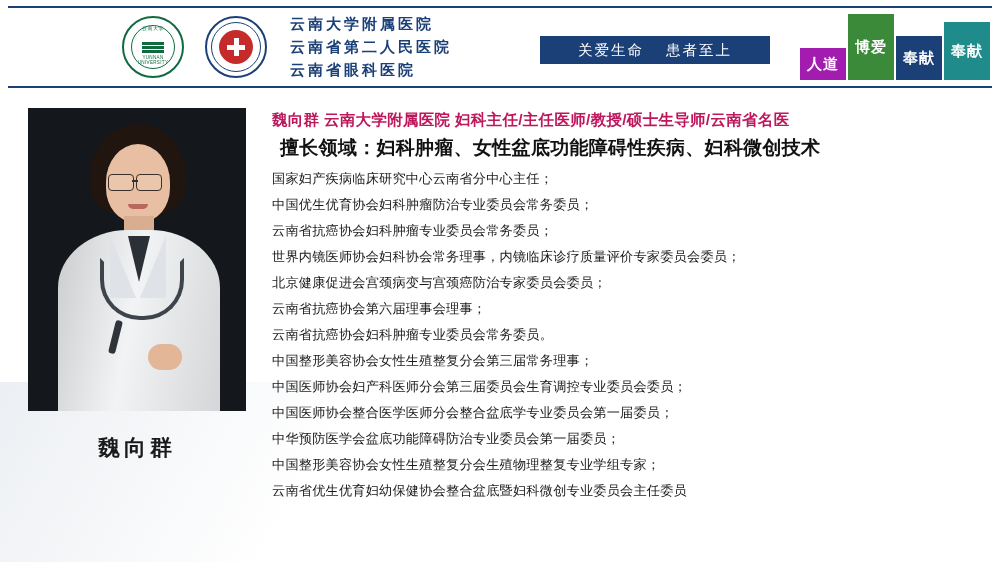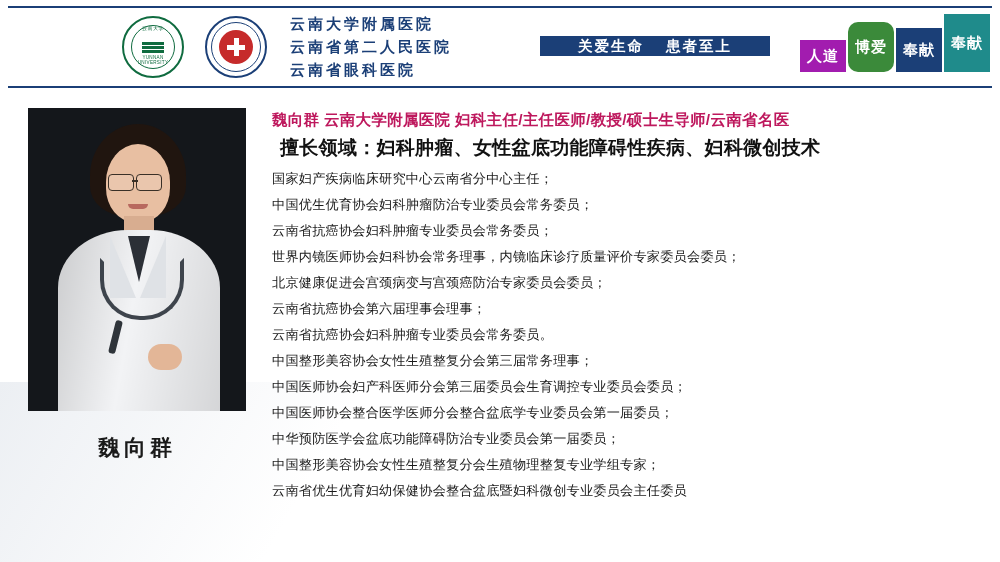--- a/index.html
+++ b/index.html
@@ -167,25 +167,25 @@
     white-space: nowrap;
     font-weight: 700;
   }
 
   
   .slogan {
     position: absolute;
     left: 540px;
     top: 36px;
     width: 230px;
-    height: 20px;
+    height: 28px;
     background: #1b3f77;
     color: #ffffff;
     font-size: 14.5px;
-    font-weight: 700;
+    font-weight: 400;
     letter-spacing: 2px;
     display: flex;
     align-items: center;
     justify-content: center;
     gap: 22px;
     white-space: nowrap;
   }
 
   
   .values {
@@ -200,21 +200,21 @@
     width: 46px;
     color: #ffffff;
     font-size: 15px;
     font-weight: 700;
     display: flex;
     align-items: center;
     justify-content: center;
     letter-spacing: 1px;
   }
   .value-block.b0 { height: 32px; background: #a21caf; }
-  .value-block.b1 { height: 50px; background: #3b8a3a; border-radius: 10px; }
+  .value-block.b1 { height: 66px; background: #3b8a3a; }
   .value-block.b2 { height: 44px; background: #1b3f77; }
   .value-block.b3 { height: 58px; background: #1f8b8b; }
 
   
   .content {
     position: relative;
     padding: 14px 0 0 0;
     height: 468px;
     box-sizing: border-box;
   }

